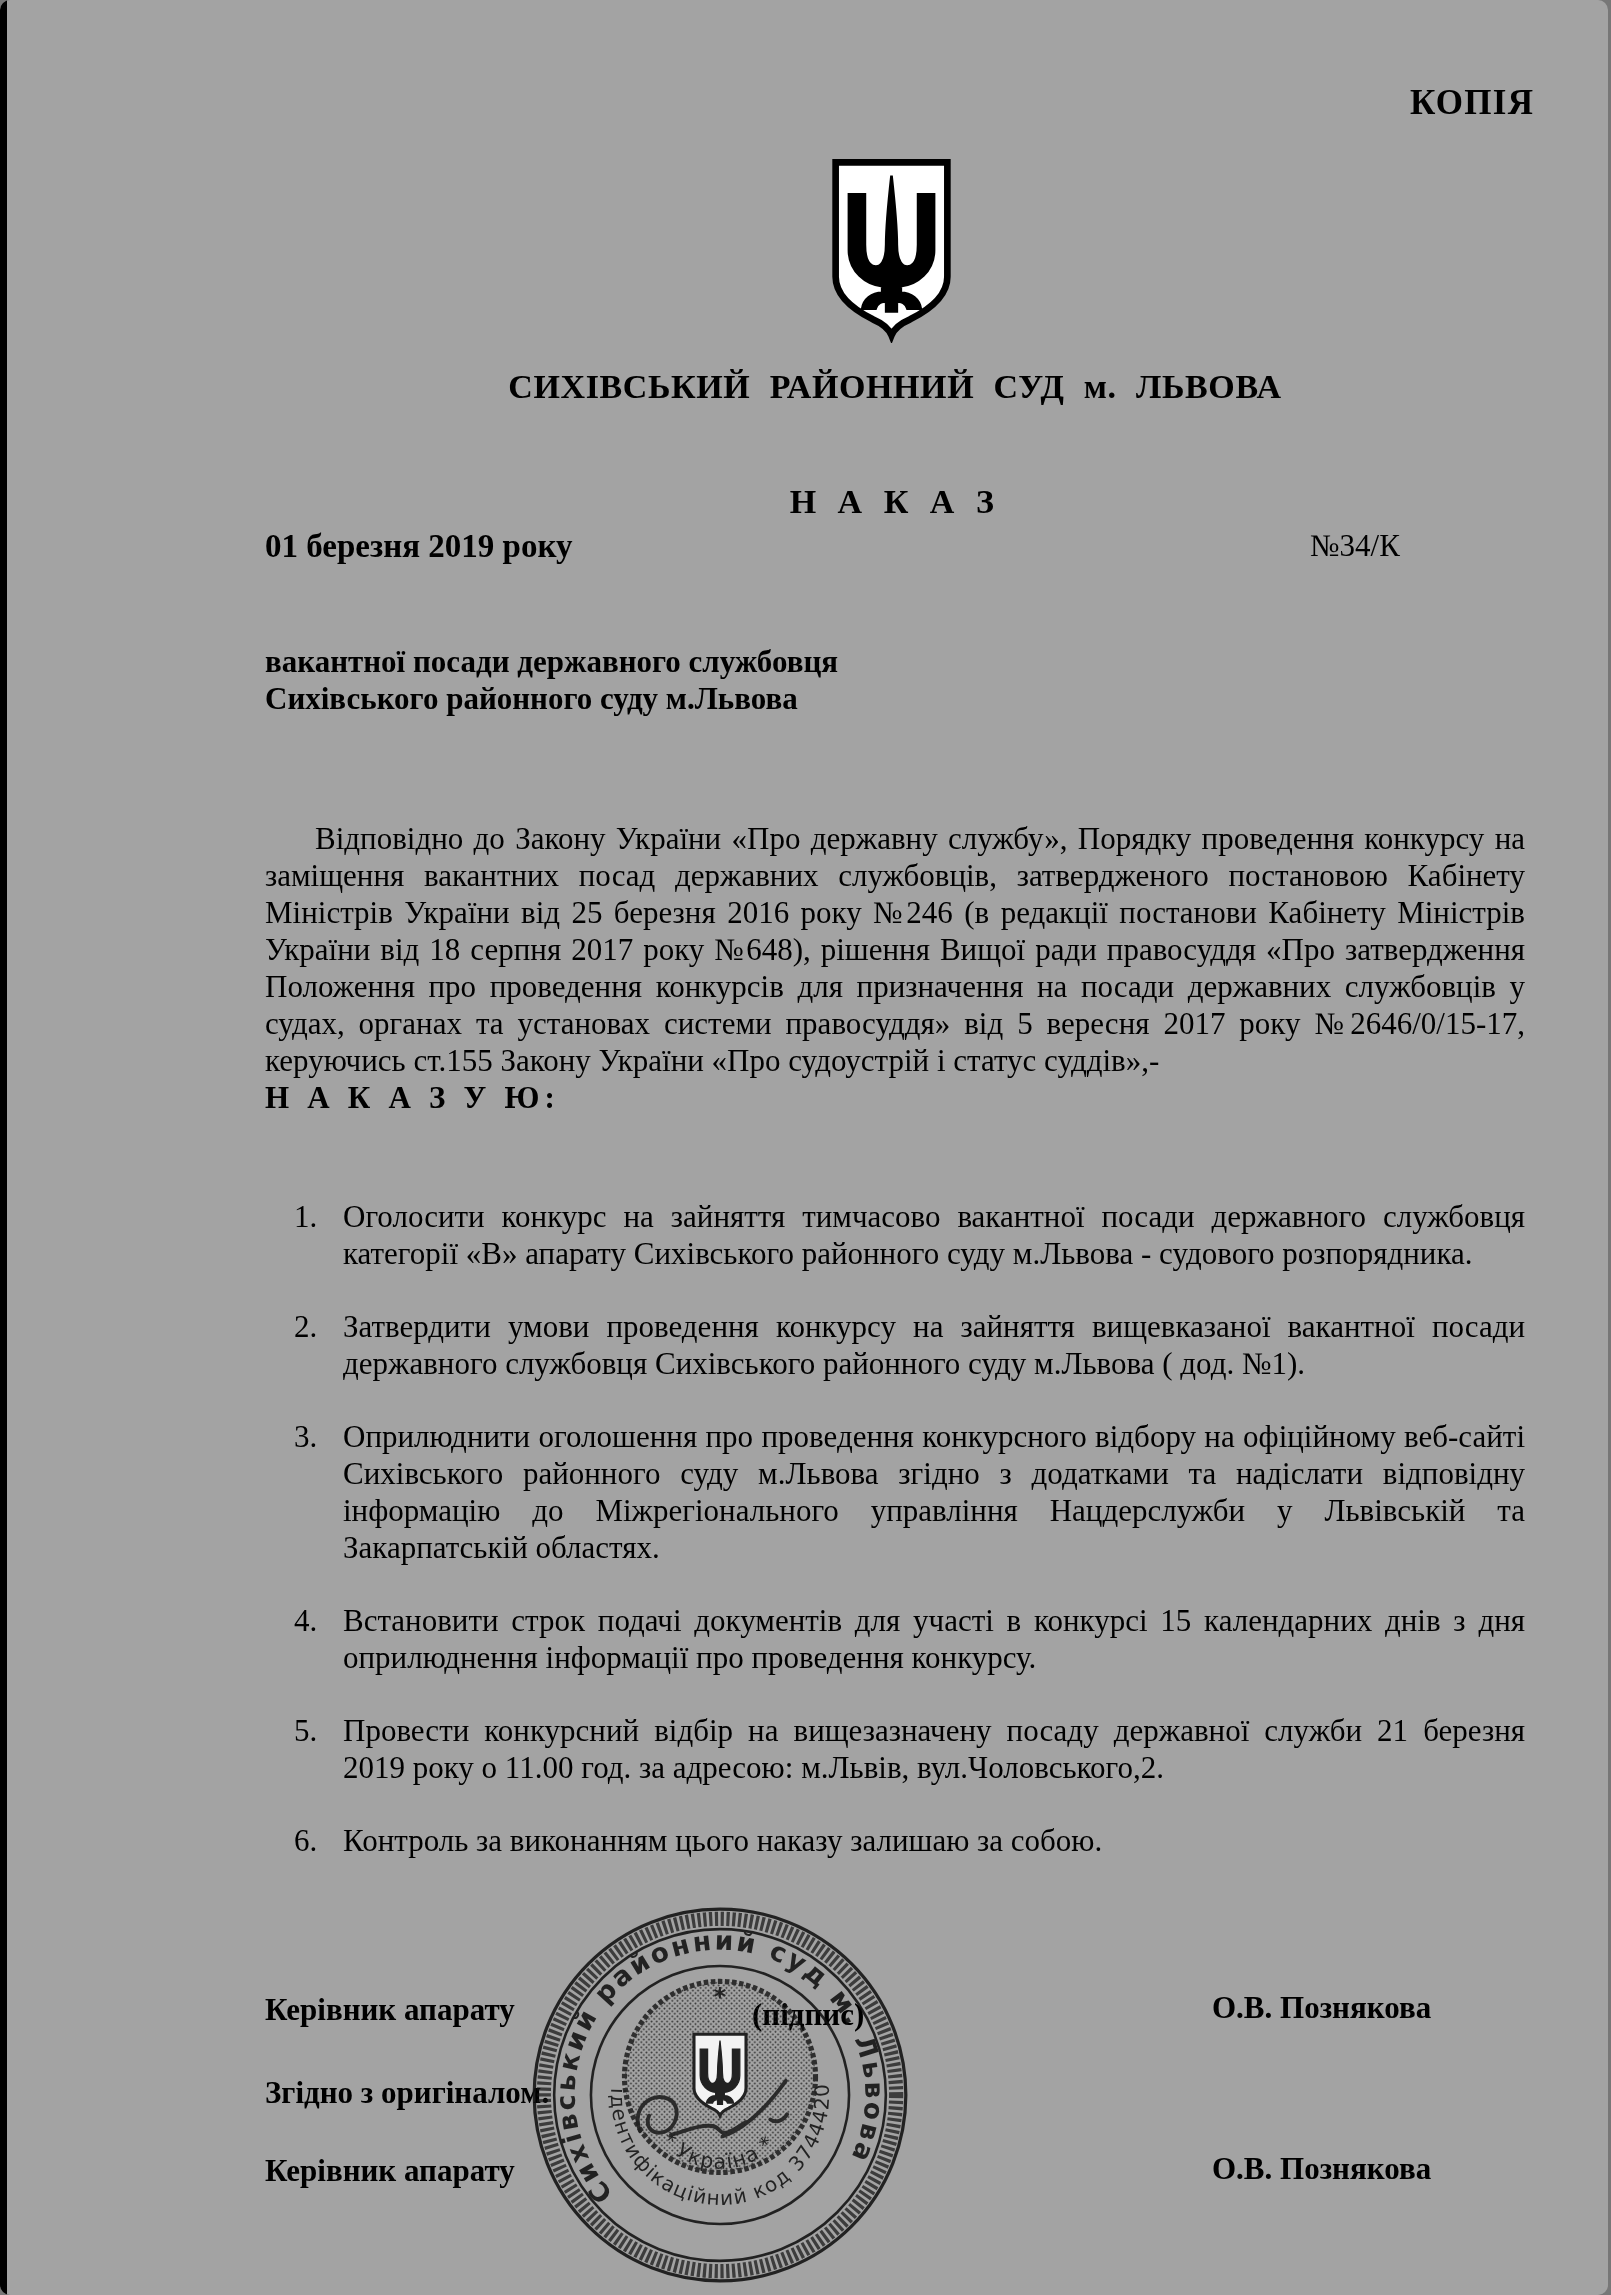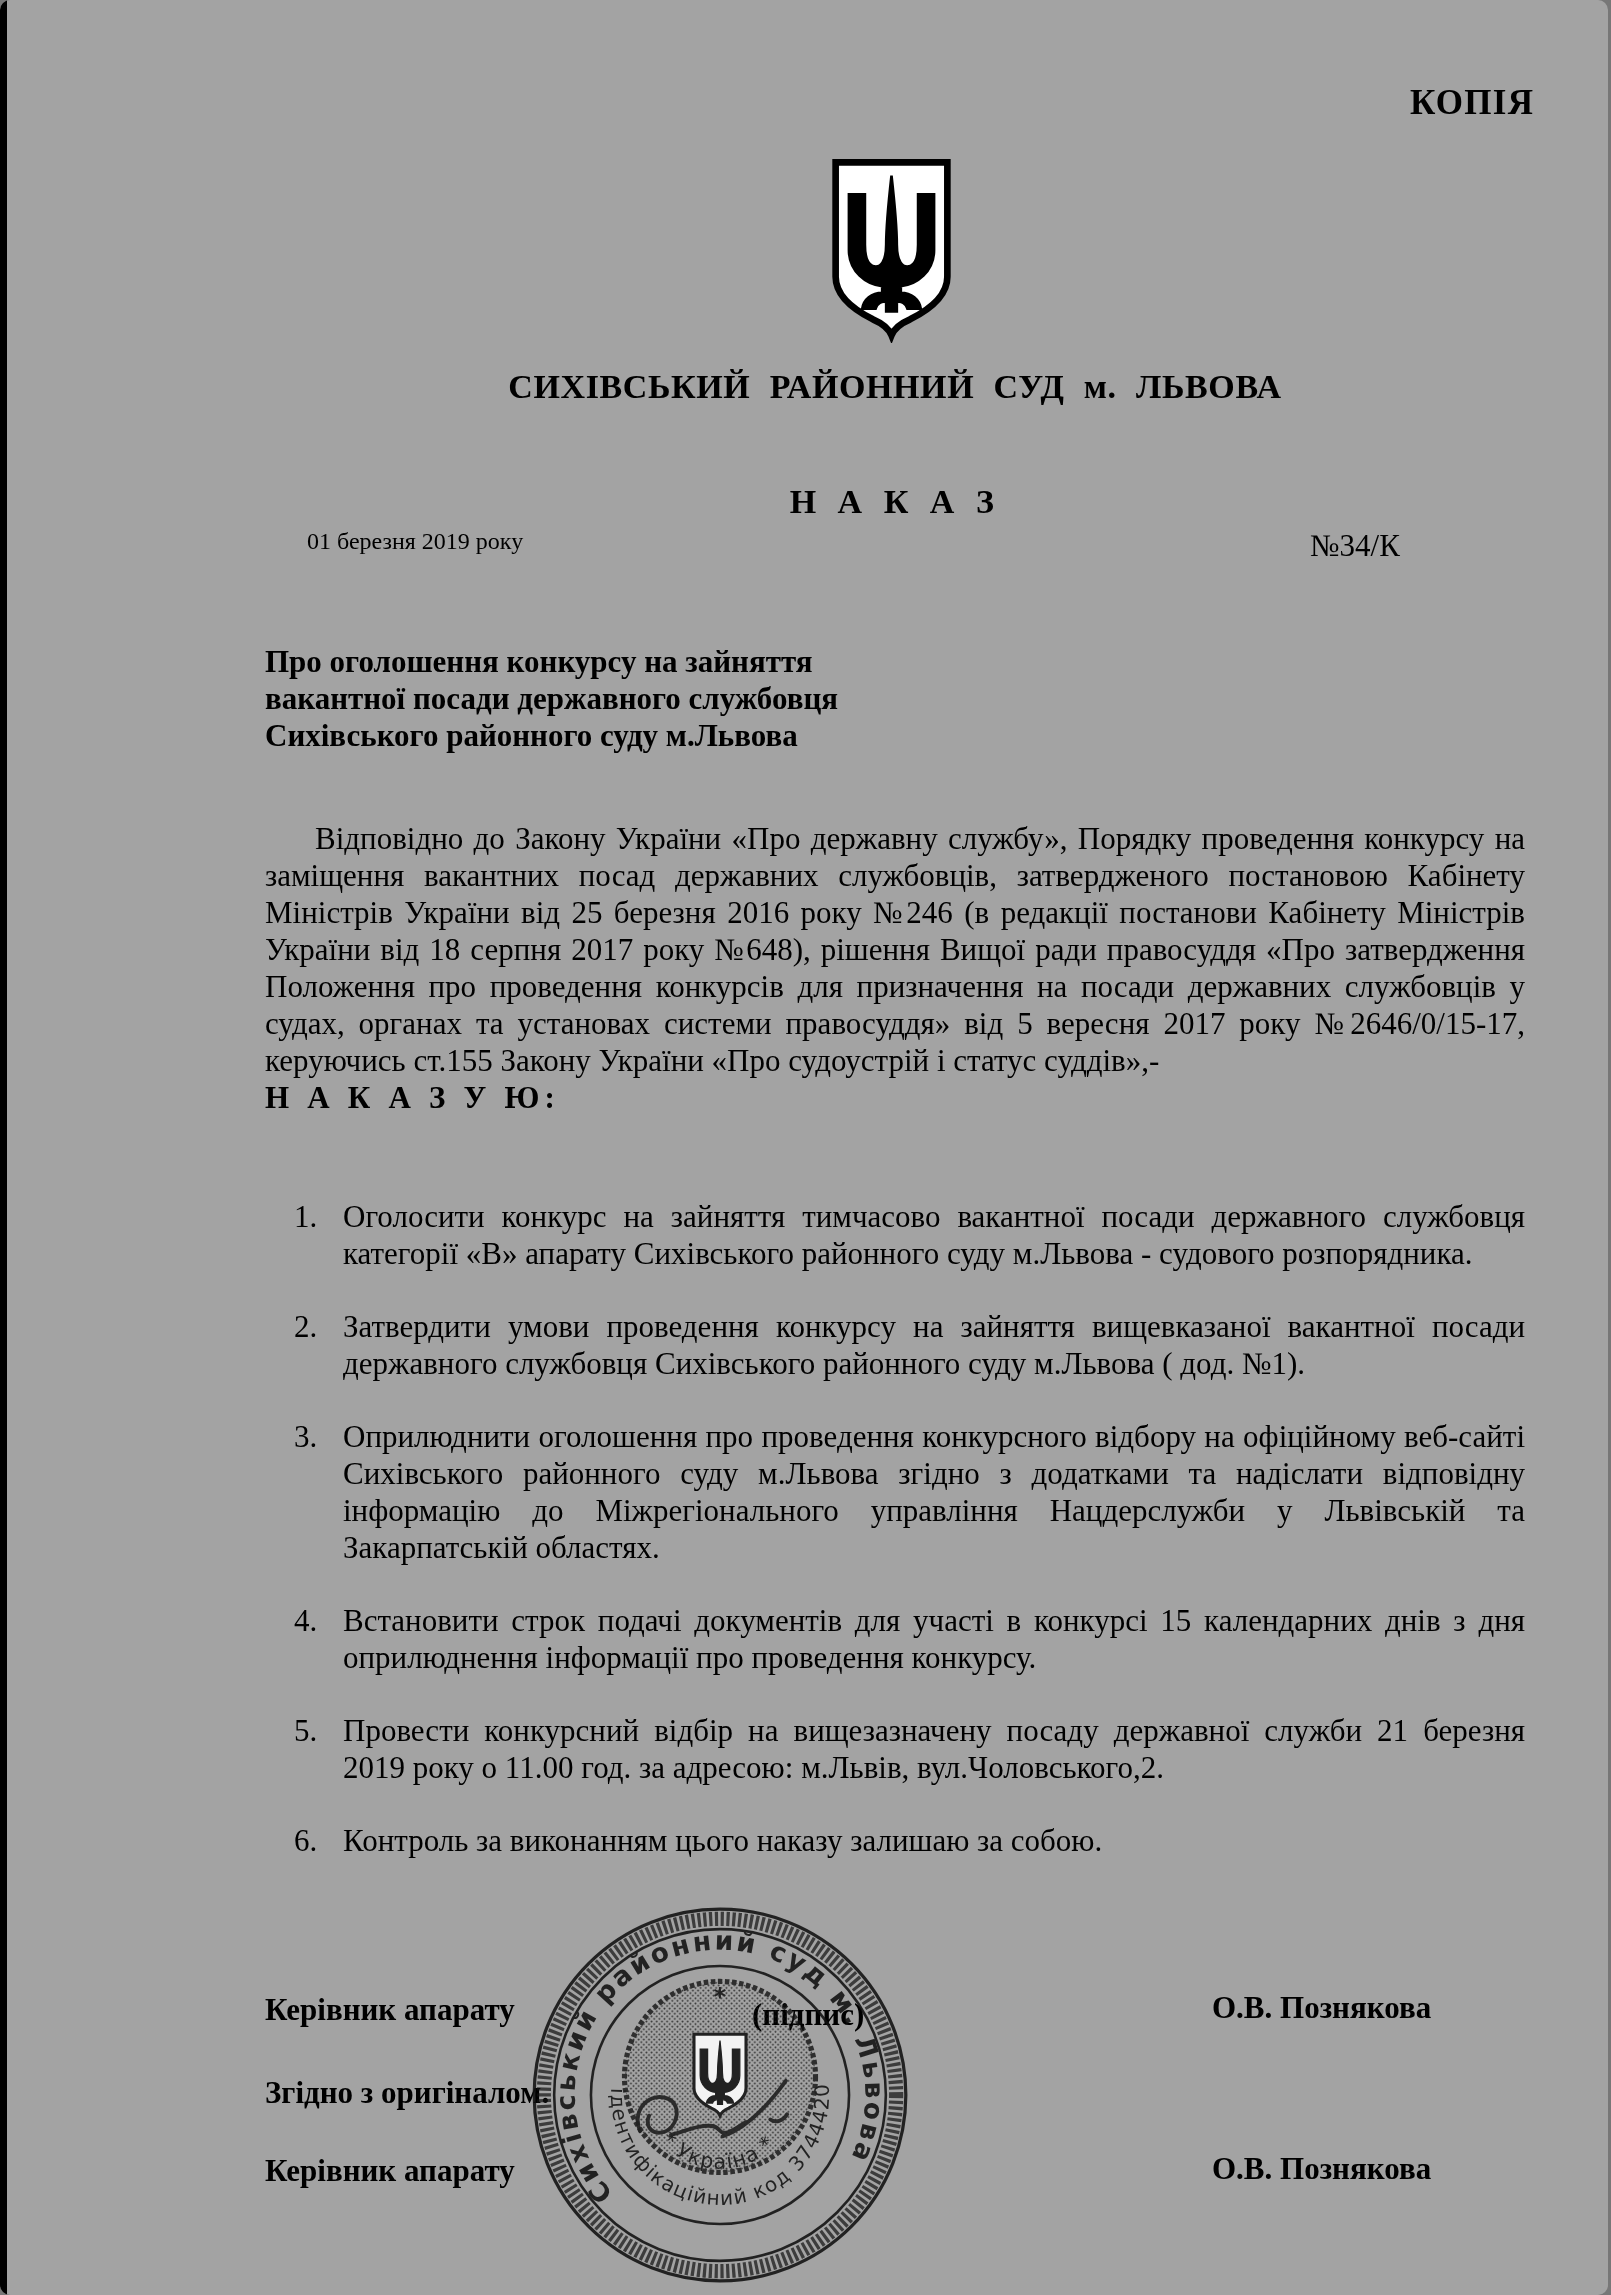--- a/index.html
+++ b/index.html
@@ -12,21 +12,21 @@
     overflow:hidden;
     border-radius:10px;
   }
   .scan-edge{position:absolute;left:0;top:0;width:6.5px;height:2295px;background:#000;}
   .copy-label{position:absolute;left:1410px;top:83px;font-size:35px;font-weight:bold;letter-spacing:1.3px;}
   .emblem{position:absolute;left:825px;top:152px;width:133px;height:191px;}
   .court-name{position:absolute;left:265px;top:368px;width:1260px;text-align:center;
     font-size:34px;font-weight:bold;letter-spacing:0.6px;word-spacing:10.3px;}
   .doc-type{position:absolute;left:265px;top:453px;width:1260px;text-align:center;
     font-size:34px;font-weight:bold;letter-spacing:6.5px;margin-top:30px;}
-  .date{position:absolute;left:265px;top:528px;font-size:24px;font-weight:normal;margin-left:42px;}
+  .date{position:absolute;left:265px;top:528px;font-size:33px;font-weight:bold;}
   .doc-number{position:absolute;left:1310px;top:528px;font-size:31px;font-weight:normal;}
   .subject{position:absolute;left:265px;top:643px;width:710px;font-size:31px;font-weight:bold;line-height:37px;}
   .bodyflow{position:absolute;left:265px;top:820px;width:1260px;font-size:31px;line-height:37px;}
   .preamble{text-align:justify;text-indent:50px;}
   .order-word{font-weight:bold;letter-spacing:5.2px;}
   .list{position:absolute;left:294px;top:1198px;width:1231px;font-size:31px;line-height:37px;}
   .li{display:flex;margin-bottom:36px;}
   .num{flex:none;width:49px;}
   .itext{flex:1;text-align:justify;}
   .sig-role1{position:absolute;left:265px;top:1992px;font-size:31px;font-weight:bold;}
@@ -57,21 +57,20 @@
   </svg>
 
   <div class="court-name">СИХІВСЬКИЙ РАЙОННИЙ СУД м. ЛЬВОВА</div>
 
   <div class="doc-type">Н А К А З</div>
 
   <div class="date">01 березня 2019 року</div>
   <div class="doc-number">№34/К</div>
 
   <div class="subject">
-    <div>Про оголошення конкурсу на зайняття</div>
     <div>вакантної посади державного службовця</div>
     <div>Сихівського районного суду м.Львова</div>
   </div>
 
   <div class="bodyflow">
     <div class="preamble">Відповідно до Закону України «Про державну службу», Порядку проведення конкурсу на заміщення вакантних посад державних службовців, затвердженого постановою Кабінету Міністрів України від 25 березня 2016 року №246 (в редакції постанови Кабінету Міністрів України від 18 серпня 2017 року №648), рішення Вищої ради правосуддя «Про затвердження Положення про проведення конкурсів для призначення на посади державних службовців у судах, органах та установах системи правосуддя» від 5 вересня 2017 року №2646/0/15-17, керуючись ст.155 Закону України «Про судоустрій і статус суддів»,-</div>
     <div class="order-word">Н А К А З У Ю:</div>
   </div>
 
   <div class="list">

